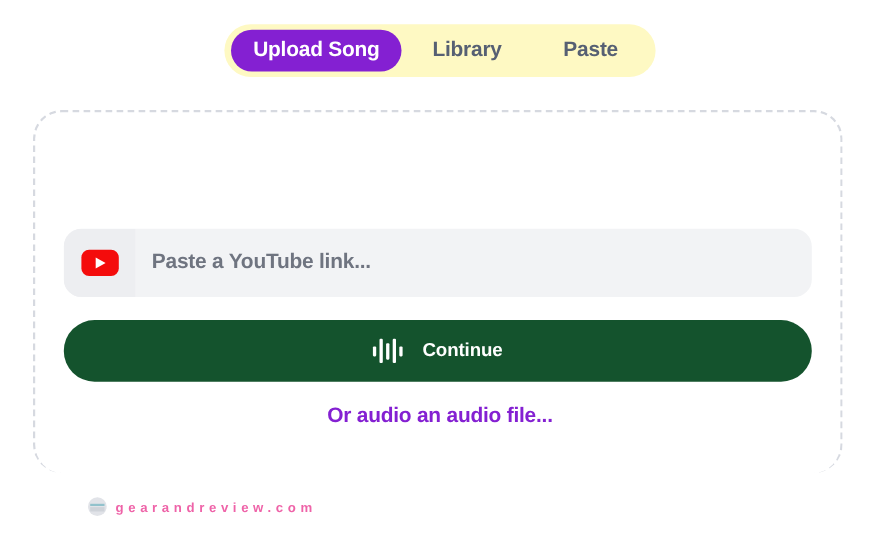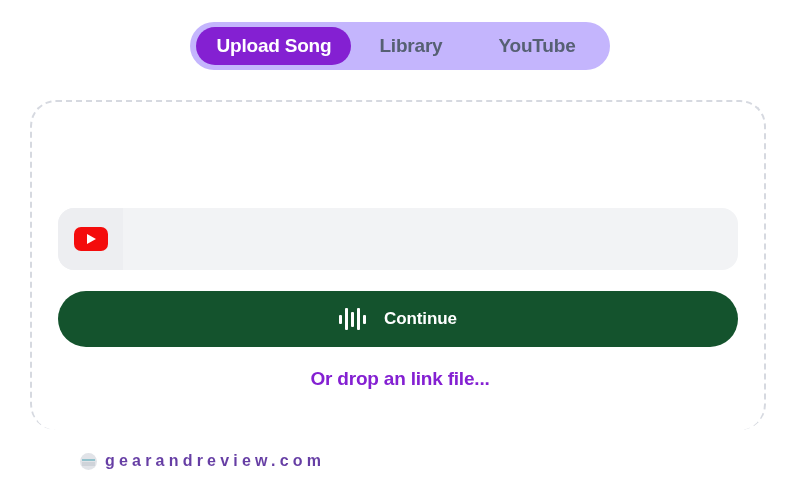--- a/index.html
+++ b/index.html
@@ -22,21 +22,21 @@
     top: 22px;
     left: 0;
     width: 800px;
     display: flex;
     justify-content: center;
   }
 
   .tabbar {
     display: flex;
     align-items: flex-start;
-    background: #c4b5fd;
+    background: #fef9c3;
     border-radius: 26px;
     padding: 5px 6px;
     height: 48px;
   }
 
   .tab {
     font-size: 19px;
     font-weight: bold;
     letter-spacing: -0.2px;
     color: #566073;
@@ -212,62 +212,63 @@
     content: "";
     position: absolute;
     left: 2px;
     top: 9px;
     width: 13px;
     height: 4px;
     background: #c7ccd3;
   }
 
   .wm-text {
-    font-size: 16px;
-    font-weight: bold;
-    color: #4c1d95;
+    font-size: 12px;
+    font-weight: bold;
+    color: #ec4899;
     letter-spacing: 4.2px;
   }
 </style>
 </head>
 <body>
 
 <div class="tabbar-wrap">
   <div class="tabbar">
     <div class="tab active">
       <span>Upload Song</span>
     </div>
     <div class="tab">
       <span>Library</span>
     </div>
     <div class="tab">
-      <span>YouTube</span>
+      <span>Paste</span>
     </div>
   </div>
 </div>
 
 <div class="dropzone"></div>
 
 <div class="link-field">
   <div class="yt-slot">
     <span class="yt-icon">
       <span class="tri"></span>
     </span>
   </div>
+  <span class="link-placeholder">Paste a YouTube link...</span>
 </div>
 
 <button class="continue-btn">
   <span class="wave">
     <i></i>
       <i></i>
       <i></i>
       <i></i>
       <i></i>
   </span>
   <span class="continue-label">Continue</span>
 </button>
 
-<div class="drop-link">Or drop an link file...</div>
+<div class="drop-link">Or audio an audio file...</div>
 
 <div class="watermark">
   <span class="wm-logo"></span>
   <span class="wm-text">gearandreview.com</span>
 </div>
 
 </body></html>

